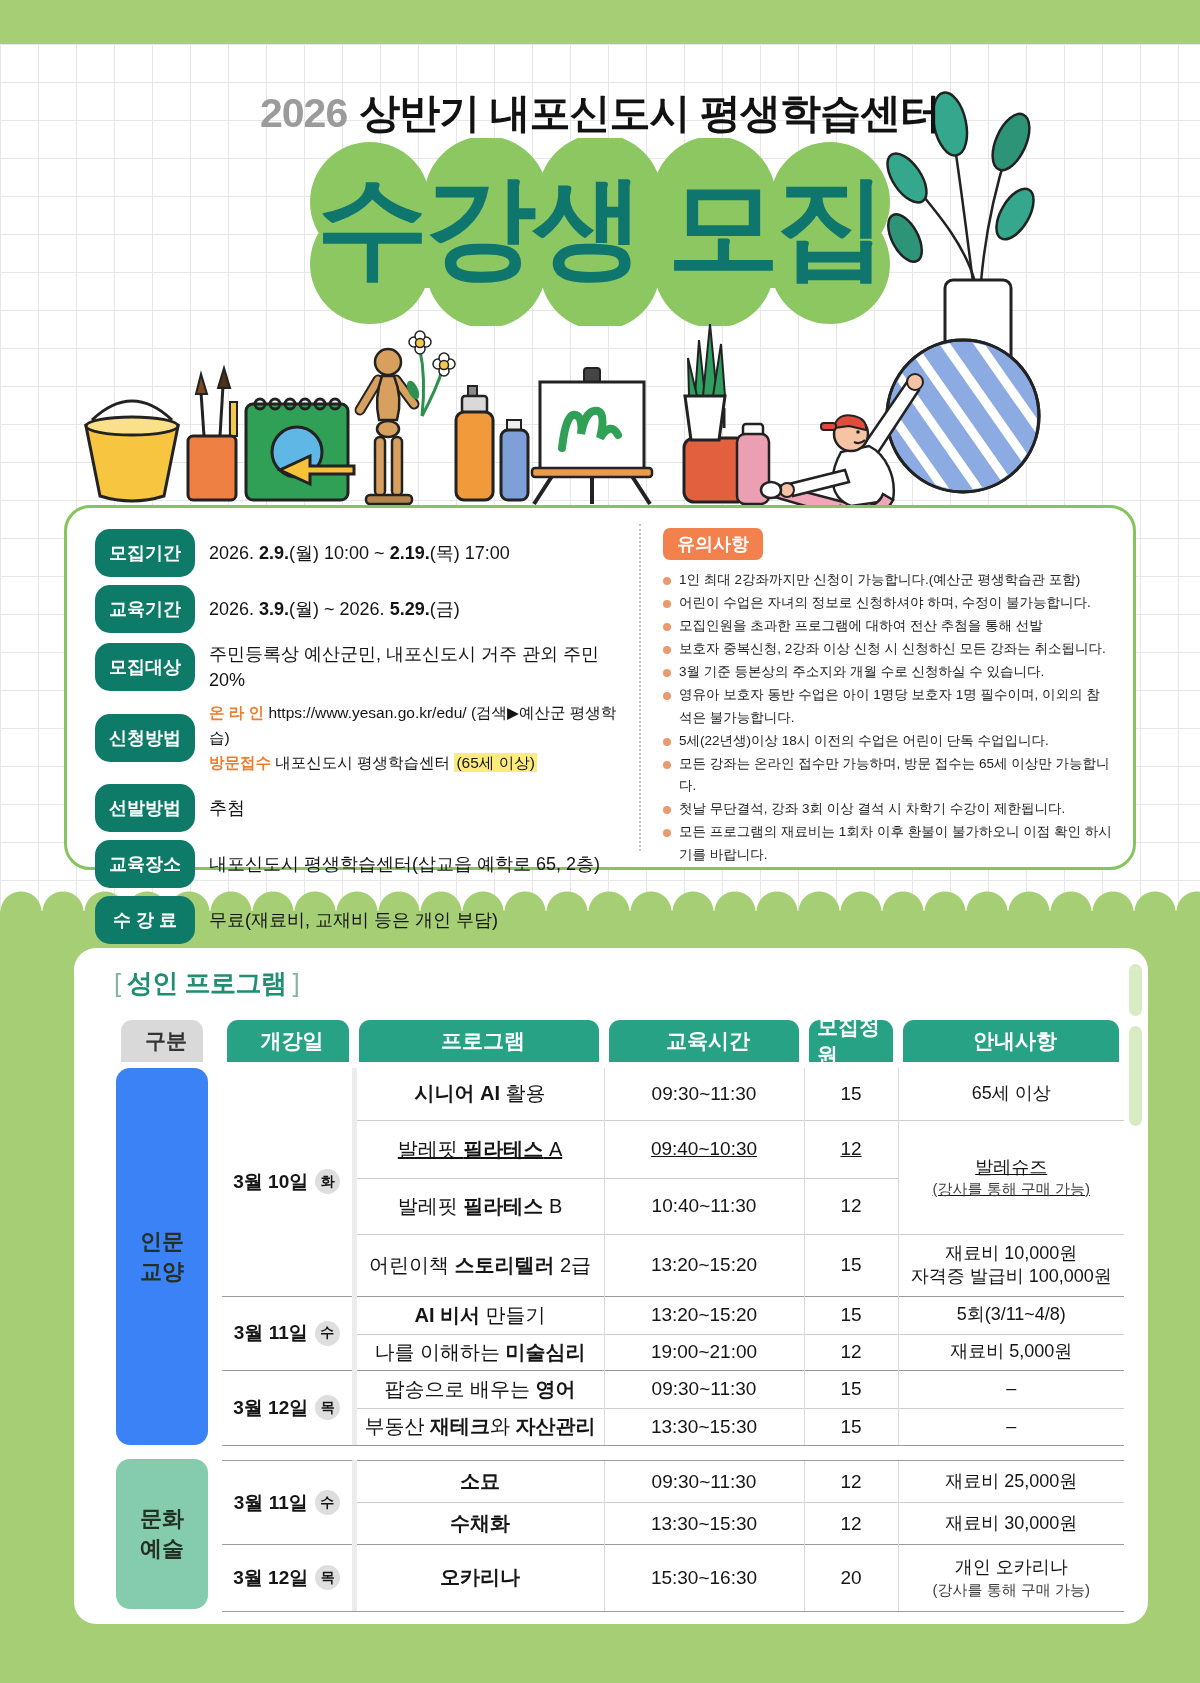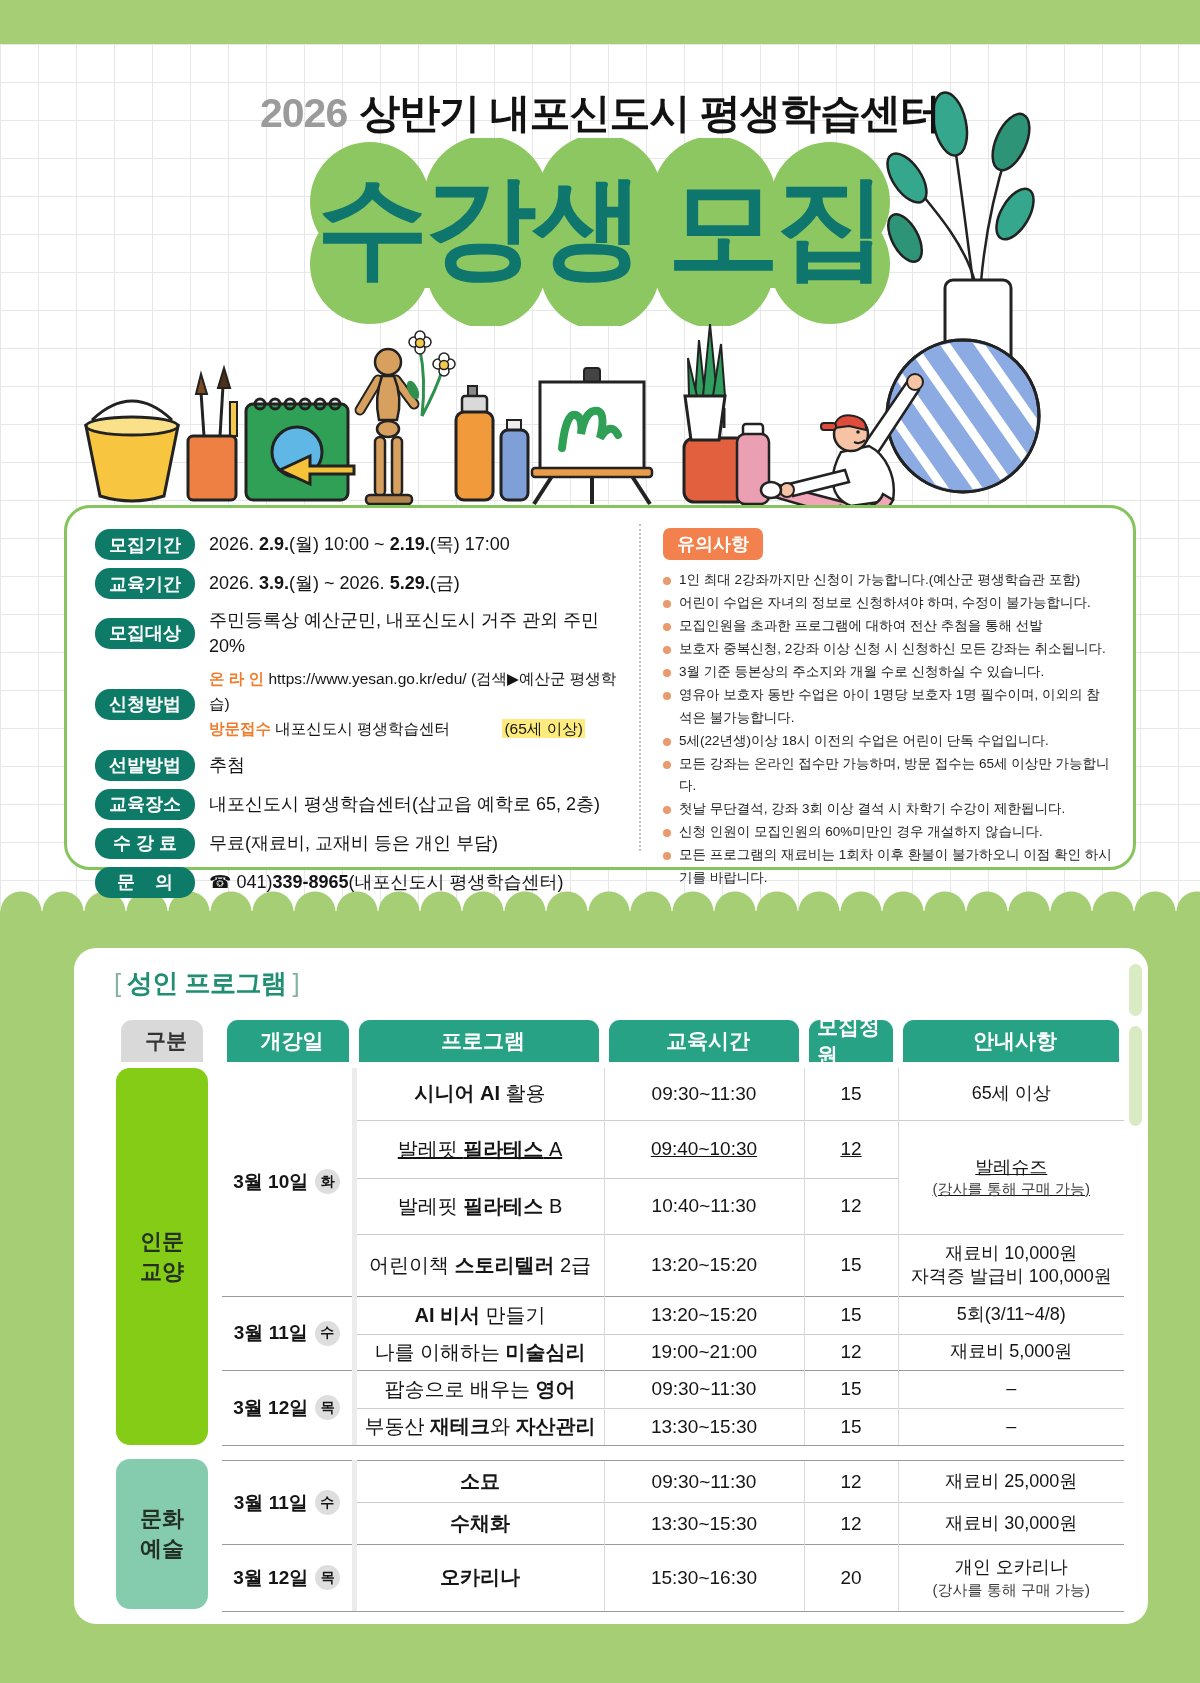--- a/index.html
+++ b/index.html
@@ -17,26 +17,26 @@
   .bigtitle{position:absolute;left:0;top:168px;width:100%;text-align:center;font-size:112px;font-weight:900;letter-spacing:-4px;color:#0f766e;z-index:3;line-height:1.05;}
   .deco{position:absolute;z-index:2;}
   .deco-left{left:70px;top:318px;}
   .deco-right{left:655px;top:86px;}
 
   
   .infocard{position:absolute;left:64px;top:505px;width:1072px;height:365px;background:#fff;border:3px solid #86c45e;border-radius:26px;z-index:5;display:flex;box-sizing:border-box;}
   .info-left{width:572px;box-sizing:border-box;padding:21px 10px 0 28px;}
   .info-right{flex:1;box-sizing:border-box;border-left:2px dotted #c2c2c2;margin:16px 0;padding:4px 20px 0 22px;}
   .info-row{display:flex;align-items:center;margin-bottom:8px;}
-  .pill{flex-shrink:0;width:100px;height:31px;border-radius:15px;background:#0d7b67;color:#fff;font-weight:700;font-size:18px;display:flex;align-items:center;justify-content:center;margin-right:14px;}
+  .pill{flex-shrink:0;width:100px;height:48px;border-radius:15px;background:#0d7b67;color:#fff;font-weight:700;font-size:18px;display:flex;align-items:center;justify-content:center;margin-right:14px;}
   .ival{font-size:18px;line-height:1.45;color:#141414;}
   .info-row:nth-child(4) .ival{font-size:15.5px;line-height:1.6;}
   .ival .b{font-weight:800;}
   .ival .orange{color:#ef7d2e;font-weight:800;}
-  .ival .hl{background:#fdec7d;padding:1px 2px;margin-left:48px;}
+  .ival .hl{background:#fdec7d;padding:1px 2px;}
   .notice-tag{display:inline-block;background:#f2814d;color:#fff;font-weight:700;font-size:18px;padding:4px 14px;border-radius:7px;margin-bottom:9px;}
   .notice-list{list-style:none;margin:0;padding:0;}
   .notice-list li{position:relative;padding-left:16px;font-size:13.5px;line-height:1.7;color:#222;}
   .notice-list li::before{content:"";position:absolute;left:0;top:8px;width:8px;height:8px;border-radius:50%;background:#ea9a6d;}
 
   
   .scallops{position:absolute;left:0;top:885px;width:1200px;height:27px;z-index:1;
     background-image:radial-gradient(circle at 21px 27px,#a6ce74 20px,rgba(166,206,116,0) 21px);
     background-size:42px 27px;background-repeat:repeat-x;}
   .greensec{position:absolute;left:0;top:911px;width:1200px;height:772px;background:#a6ce74;z-index:1;}
@@ -53,21 +53,21 @@
   .hcell.c0{width:92px;}
   .hcell.c1{width:132px;margin-left:14px;}
   .hcell.c2{width:250px;}
   .hcell.c3{width:200px;}
   .hcell.c4{width:94px;}
   .hcell.c5{width:226px;}
   .hpill{height:100%;margin:0 5px;border-radius:11px 11px 0 0;background:#27a285;color:#fff;font-size:21px;font-weight:700;display:flex;align-items:center;justify-content:center;padding-left:8px;}
   .hpill.gray{background:#d9d9d9;color:#333;}
   #tables{position:absolute;left:42px;top:120px;width:1008px;}
   .catblock{position:absolute;left:0;width:92px;border-radius:14px;display:flex;flex-direction:column;align-items:center;justify-content:center;font-size:22px;font-weight:700;color:#243024;line-height:1.35;}
-  .catblock.cat0{top:0;height:377px;background:#84cc16;}
+  .catblock.cat0{top:0;height:377px;background:#3b82f6;}
   .catblock.cat1{top:391px;height:150px;background:#85ccae;}
   .tgwrap{margin-left:106px;width:902px;border-bottom:1px solid #9b9b9b;}
   .tgwrap.tg1{margin-top:14px;}
   .ptable{border-collapse:collapse;table-layout:fixed;width:902px;}
   .ptable td{background:#fff;text-align:center;vertical-align:middle;font-size:20px;color:#151515;border-left:1px solid #d9d9d9;padding:2px 4px;box-sizing:border-box;}
   .ptable td.cell-day{border-left:none;border-right:5px solid #ececec;font-weight:700;font-size:19px;white-space:nowrap;}
   .ptable tr.sub td{border-top:1px solid #cdcdcd;}
   .ptable tr.dayline td{border-top:1px solid #9b9b9b;}
   .ptable .cell-prog .bold{font-weight:800;}
   .ptable .cell-time{font-size:19px;}
@@ -313,21 +313,20 @@
       <ul class="notice-list" id="notice-list">
           <li>1인 최대 2강좌까지만 신청이 가능합니다.(예산군 평생학습관 포함)</li>
           <li>어린이 수업은 자녀의 정보로 신청하셔야 하며, 수정이 불가능합니다.</li>
           <li>모집인원을 초과한 프로그램에 대하여 전산 추첨을 통해 선발</li>
           <li>보호자 중복신청, 2강좌 이상 신청 시 신청하신 모든 강좌는 취소됩니다.</li>
           <li>3월 기준 등본상의 주소지와 개월 수로 신청하실 수 있습니다.</li>
           <li>영유아 보호자 동반 수업은 아이 1명당 보호자 1명 필수이며, 이외의 참석은 불가능합니다.</li>
           <li>5세(22년생)이상 18시 이전의 수업은 어린이 단독 수업입니다.</li>
           <li>모든 강좌는 온라인 접수만 가능하며, 방문 접수는 65세 이상만 가능합니다.</li>
           <li>첫날 무단결석, 강좌 3회 이상 결석 시 차학기 수강이 제한됩니다.</li>
-          <li>신청 인원이 모집인원의 60%미만인 경우 개설하지 않습니다.</li>
           <li>모든 프로그램의 재료비는 1회차 이후 환불이 불가하오니 이점 확인 하시기를 바랍니다.</li>
         </ul>
     </div>
   </div>
 
   <div class="scallops"></div>
   <div class="greensec"></div>
 
   <div class="program-card">
     <div class="cardtab t1"></div>

